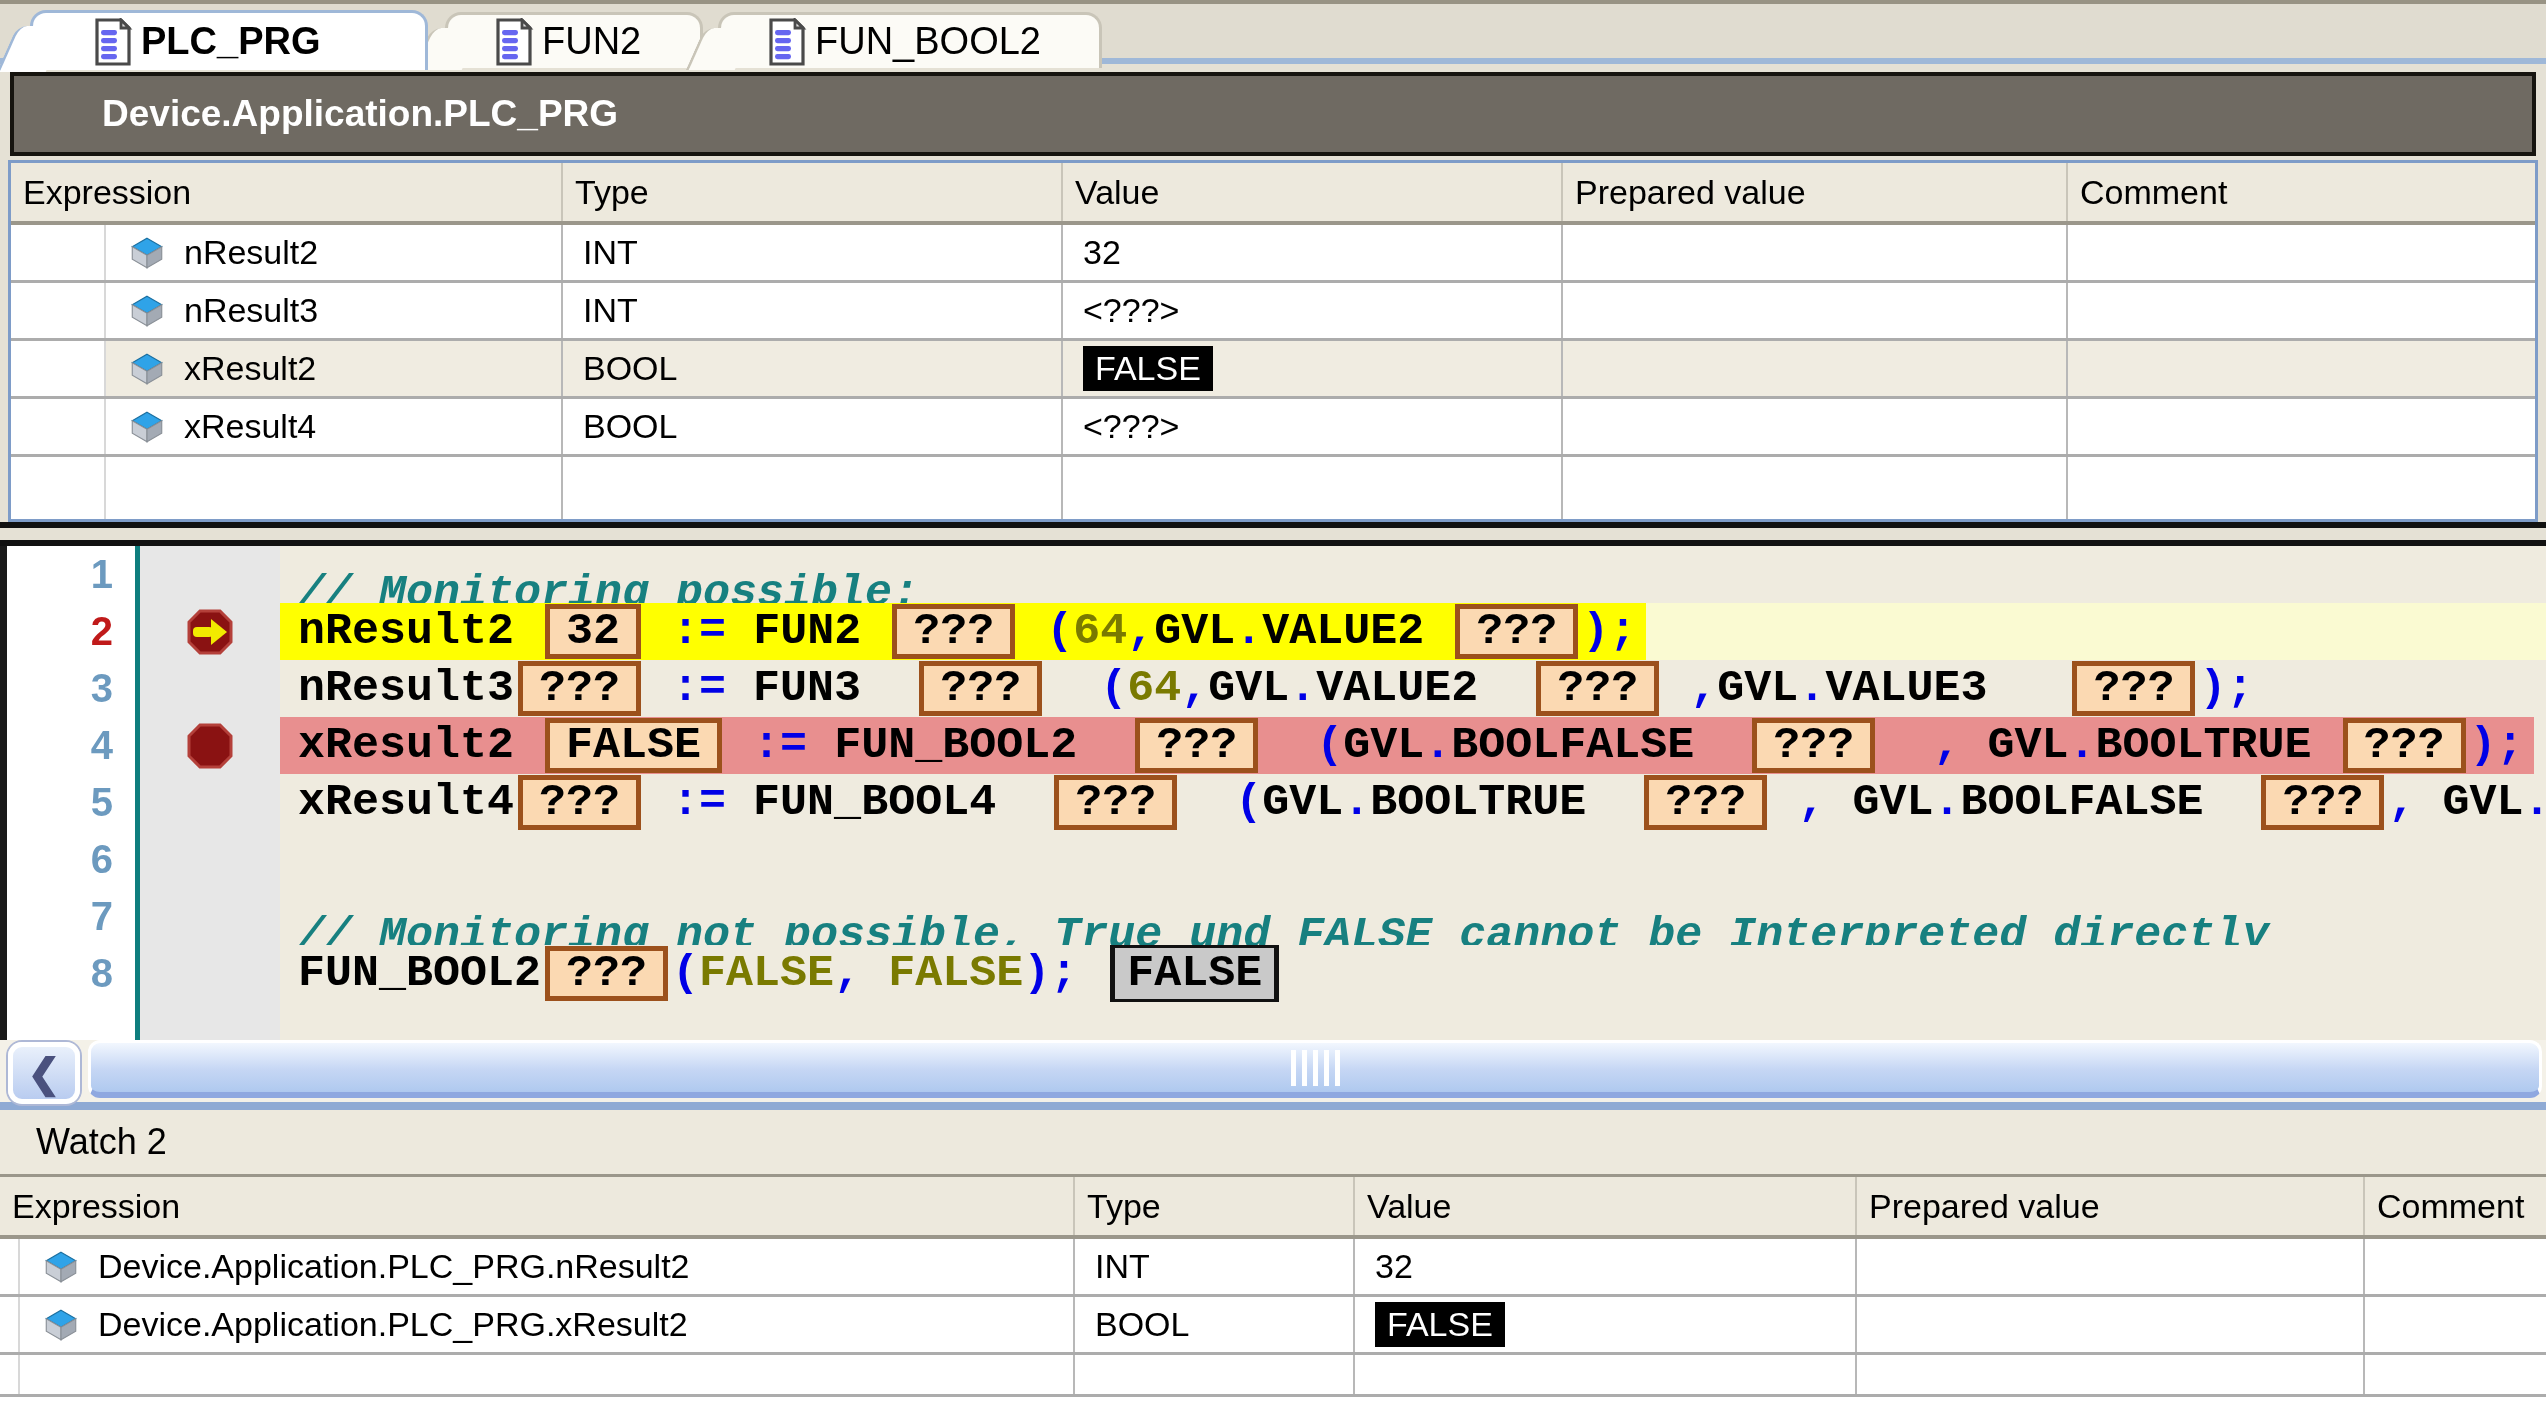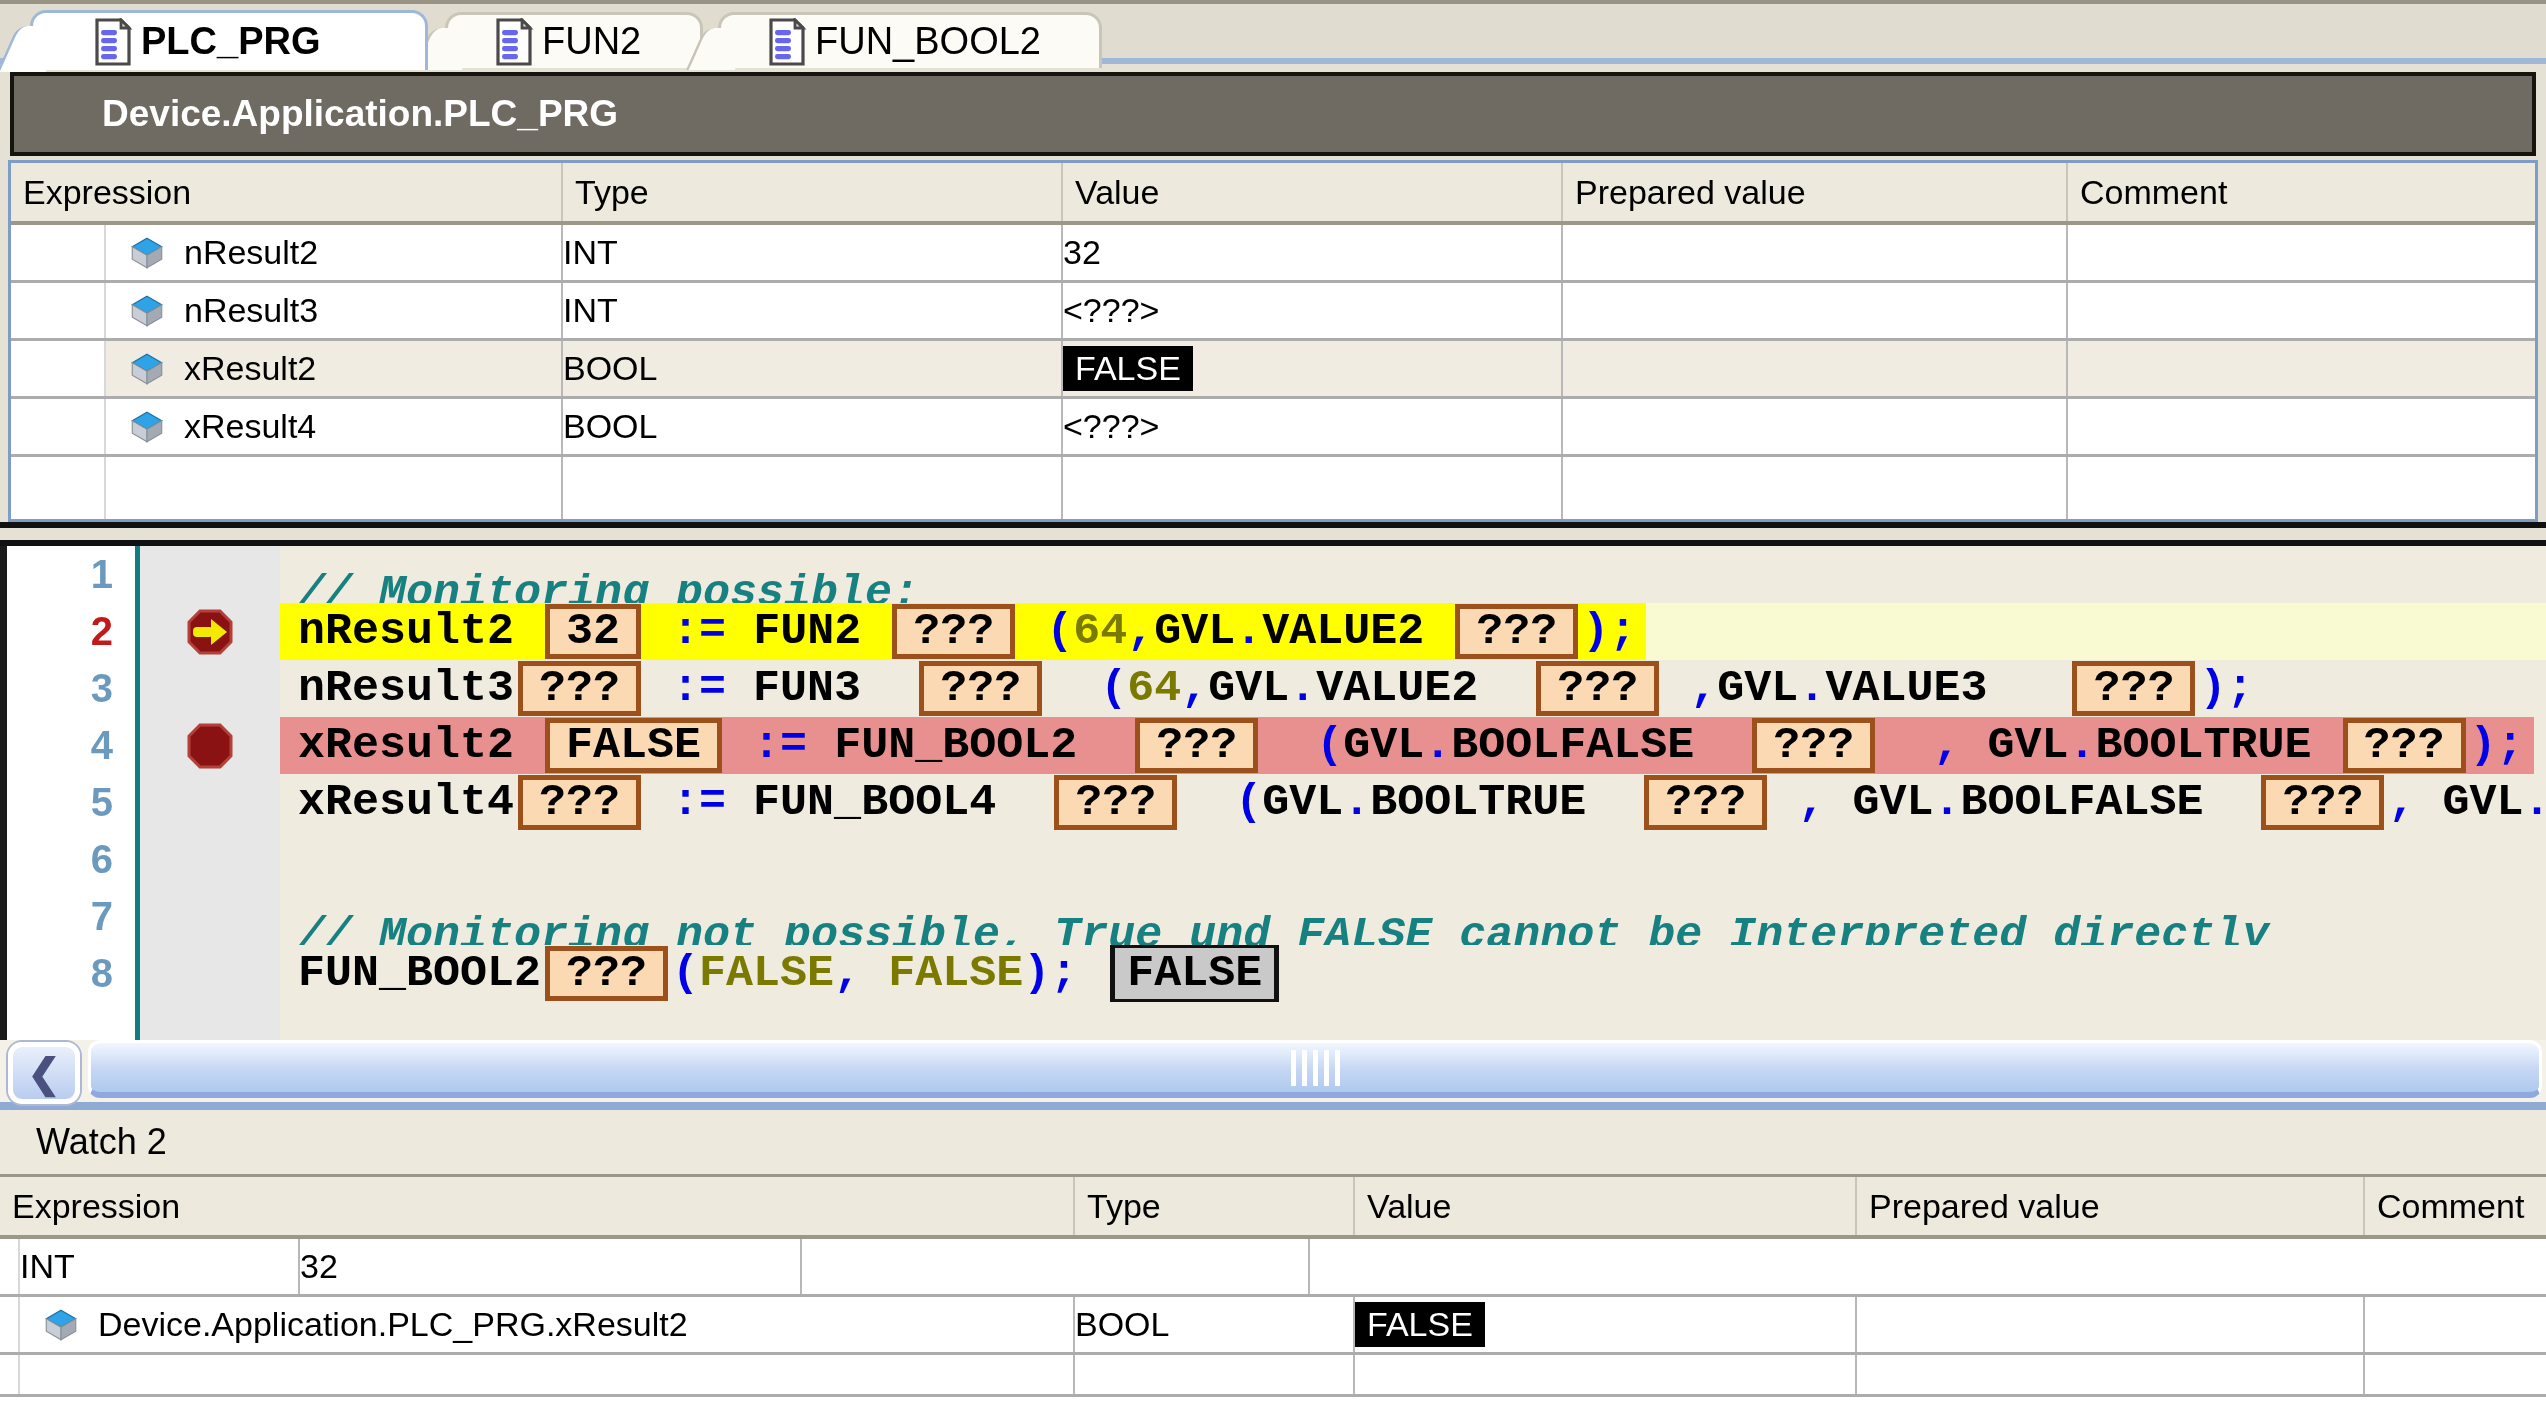--- a/index.html
+++ b/index.html
@@ -33,21 +33,21 @@
   .decl-table { position:absolute; left:8px; right:8px; top:160px; height:362px;
     background:#fff; border:3px solid #7E9CC8; display:flex; flex-direction:column; }
   .tbl-header { display:flex; background:#EDE9DD; height:62px;
     border-bottom:4px solid #9B978B; font-size:34px; }
   .tbl-header .hc { display:flex; align-items:center; padding-left:12px;
     border-right:2px solid #C9C5B9; white-space:nowrap; overflow:hidden; }
   .tbl-header .hc:last-child { border-right:none; }
   .trow { display:flex; height:58px; border-bottom:3px solid #ACACAC; font-size:34px; background:#fff; }
   .trow .margin-cell { width:95px; border-right:2px solid #D8D8D8; background:#fff; }
   .trow .cell { display:flex; align-items:center; border-right:2px solid #B8B8B8;
-    white-space:nowrap; overflow:hidden; }
+    padding-left:20px; white-space:nowrap; overflow:hidden; }
   .trow .cell:last-child { border-right:none; }
   .trow.selected .cell { background:#F0ECE1; }
   .trow .expr-cell { gap:20px; padding-left:24px; }
   .trow.filler { flex:1; border-bottom:none; }
   .val-badge { background:var(--value-badge-bg,#000); color:var(--value-badge-fg,#fff);
     padding:4px 12px; line-height:1.1; }
   
   .splitter { position:absolute; left:0; right:0; top:522px; height:24px; background:#E5E1D5;
     border-top:6px solid #111; border-bottom:6px solid #111; }
   
@@ -347,20 +347,28 @@
     <div class="tbl-header">
       <div class="hc" style="width:1075px">Expression</div>
       <div class="hc" style="width:280px">Type</div>
       <div class="hc" style="width:502px">Value</div>
       <div class="hc" style="width:508px">Prepared value</div>
       <div class="hc" style="flex:1">Comment</div>
     </div>
     <div style="display:flex;flex-direction:column;flex:1" id="watch-body">
         <div class="trow">
           <div class="margin-cell" style="width: 20px;"></div>
+          <div class="cell expr-cell" style="width: 1055px;">
+            <svg width="34" height="34" viewBox="0 0 30 30">
+  <polygon points="15,2 28,9.5 15,17 2,9.5" fill="#2FA3E8" stroke="#1A6FA0" stroke-width="1"></polygon>
+  <polygon points="2,9.5 15,17 15,28 2,20.5" fill="#C9CED6" stroke="#8A9097" stroke-width="1"></polygon>
+  <polygon points="28,9.5 15,17 15,28 28,20.5" fill="#A3AAB4" stroke="#8A9097" stroke-width="1"></polygon>
+            </svg>
+            <span>Device.Application.PLC_PRG.nResult2</span>
+          </div>
           <div class="cell" style="width: 280px;">
             <span>INT</span>
           </div>
           <div class="cell" style="width: 502px;">
             <span>32</span>
           </div>
           <div class="cell" style="width: 508px;">
             <span></span>
           </div>
           <div class="cell" style="flex: 1 1 0%;">

